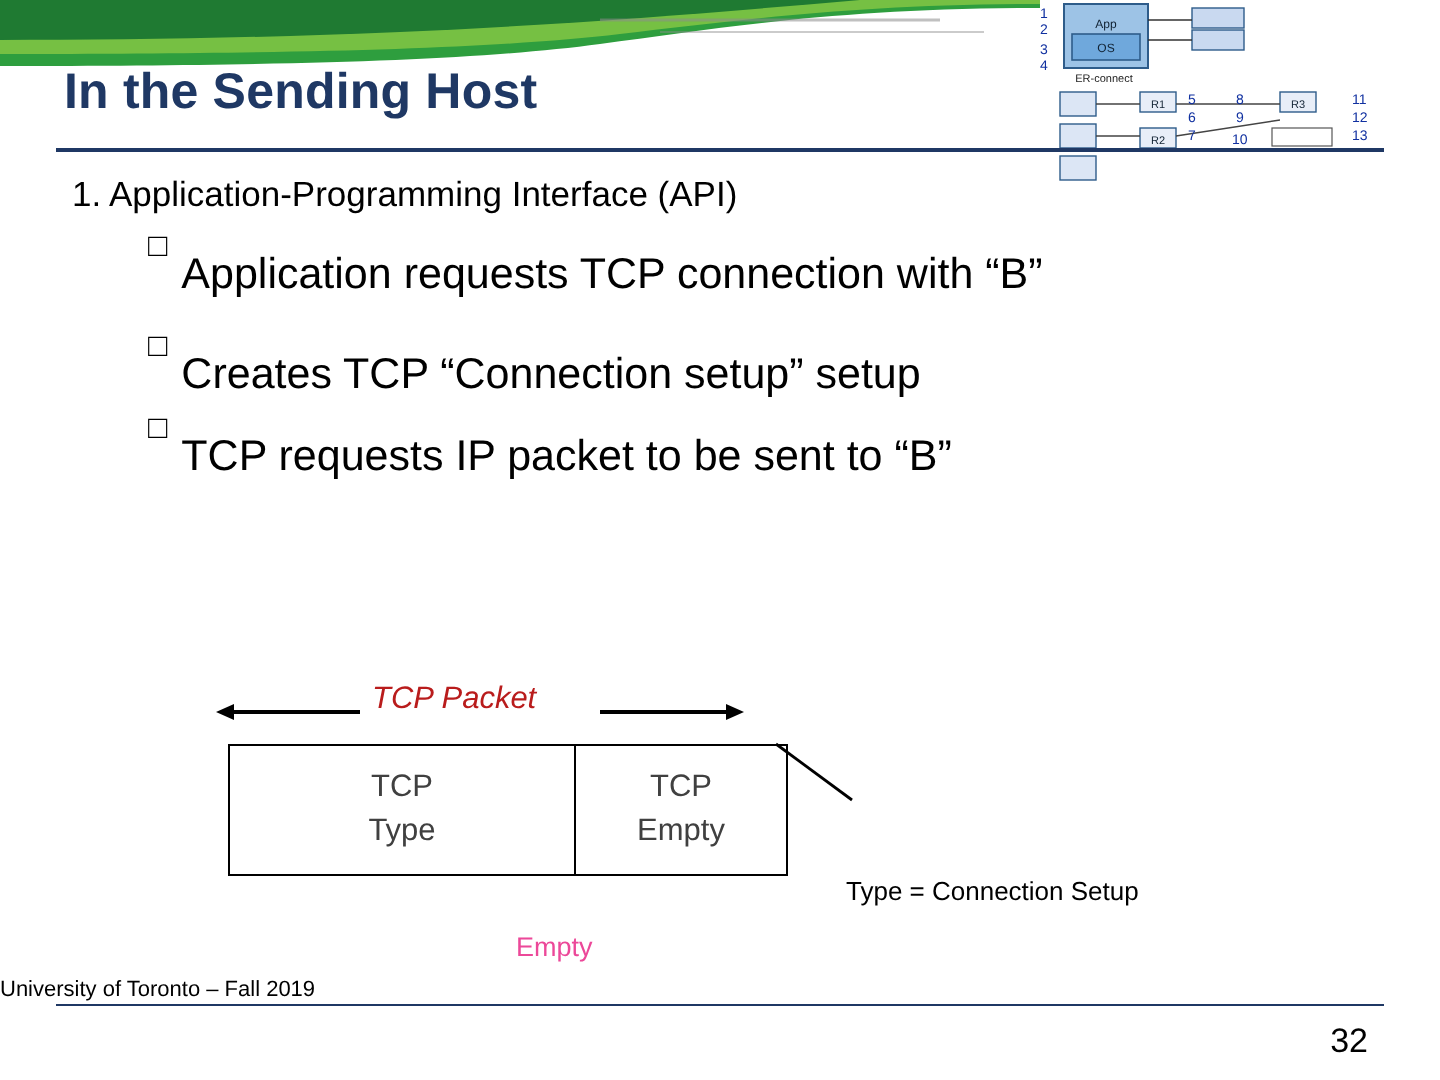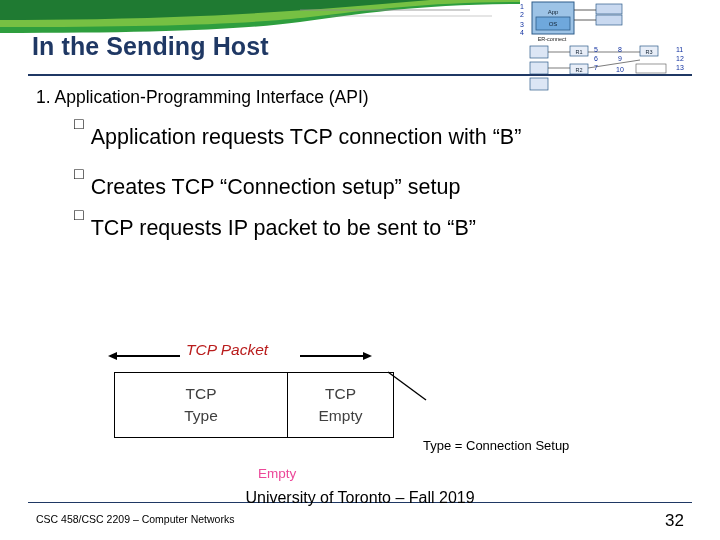--- a/index.html
+++ b/index.html
@@ -204,22 +204,21 @@
     left: 36px;
     top: 513px;
     font-size: 10.5px;
     color: #000;
   }
   .footer-center {
     position: absolute;
     left: 0;
     right: 0;
     top: 489px;
-    text-align: center;
-    font-size: 16px;
+    font-size: 11px;
     color: #000;
   }
   .footer-right {
     position: absolute;
     right: 36px;
     top: 511px;
     font-size: 17px;
     color: #000;
   }
 </style>
@@ -340,17 +339,16 @@
       <svg width="42" height="34" viewBox="0 0 42 34">
         <path d="M2,2 L40,30" stroke="#000" stroke-width="1.4" fill="none"></path>
       </svg>
     </div>
     <div class="type-label">Type = Connection Setup</div>
 
     <div class="empty-label">Empty</div>
   </div>
 
   <div class="footer-rule"></div>
-  <div class="footer-left">CSC 458/CSC 2209 – Computer Networks</div>
   <div class="footer-center">University of Toronto – Fall 2019</div>
   <div class="footer-right">32</div>
 
 </div>
 
 </body></html>

